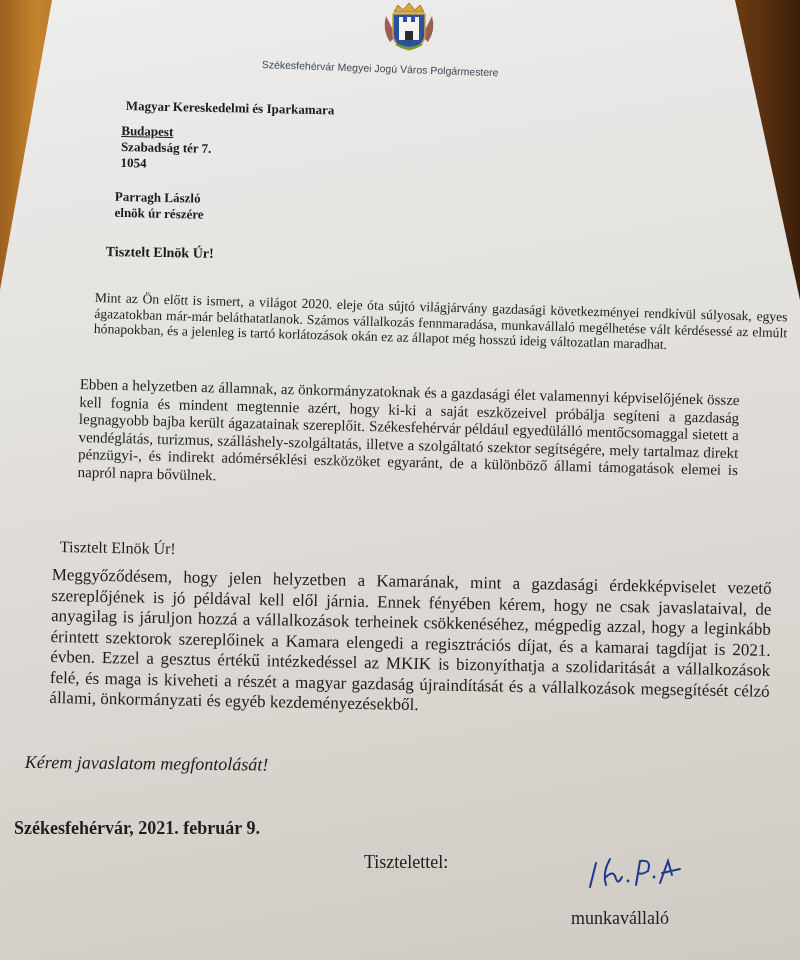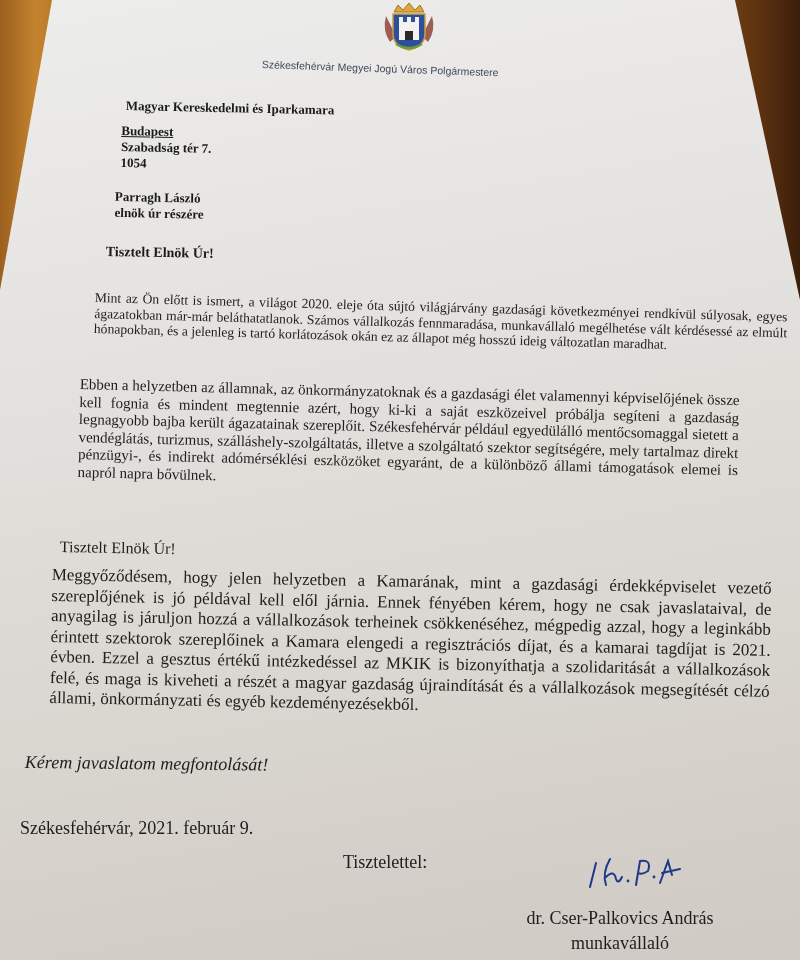--- a/index.html
+++ b/index.html
@@ -45,22 +45,22 @@
     .para {
       position: absolute; color: #1e1e1e; text-align: justify;
       transform-origin: left top;
     }
     .para p { margin: 0; }
     .p1 { left: 95px; top: 290px; width: 693px; font-size: 13.6px; line-height: 15.5px; transform: rotate(1.6deg); }
     .p2 { left: 80px; top: 376px; width: 660px; font-size: 15px; line-height: 17.5px; transform: rotate(1.4deg); }
     .salutation2 { position: absolute; left: 60px; top: 538px; font-size: 16px; color: #1e1e1e; transform: rotate(1deg); transform-origin: left top; }
     .p3 { left: 52px; top: 565px; width: 720px; font-size: 17px; line-height: 20.5px; transform: rotate(1.1deg); }
     .closing { position: absolute; left: 25px; top: 752px; font-size: 18px; font-style: italic; color: #1e1e1e; transform: rotate(0.6deg); transform-origin: left top; }
-    .place-date { position: absolute; left: 20px; top: 818px; font-size: 18px; color: #1e1e1e; }
-    .regards { position: absolute; left: 343px; top: 852px; font-size: 18px; color: #1e1e1e; text-align: center; }
+    .place-date { position: absolute; left: 14px; top: 818px; font-size: 18px; color: #1e1e1e; font-weight: bold; }
+    .regards { position: absolute; left: 364px; top: 852px; font-size: 18px; color: #1e1e1e; text-align: center; }
     .signature { position: absolute; left: 580px; top: 845px; width: 110px; height: 50px; }
     .signer { position: absolute; left: 500px; top: 906px; width: 240px; text-align: center; font-size: 18px; color: #1e1e1e; line-height: 25px; }
   </style>
 </head>
 <body>
 
 <div class="wood-left"></div>
 <div class="wood-right"></div>
 
 <div class="paper">
@@ -112,17 +112,16 @@
   <svg class="signature" viewBox="0 0 110 50">
     <path d="M10 42 L16 18" stroke="#1d3a8a" stroke-width="2" fill="none" stroke-linecap="round"></path>
     <path d="M26 40 Q22 28 30 14 M26 32 Q34 24 36 34 Q38 40 42 32" stroke="#1d3a8a" stroke-width="2" fill="none" stroke-linecap="round"></path>
     <circle cx="48" cy="36" r="1.4" fill="#1d3a8a"></circle>
     <path d="M56 40 L60 16 Q72 14 68 26 Q62 30 58 28" stroke="#1d3a8a" stroke-width="2" fill="none" stroke-linecap="round"></path>
     <circle cx="74" cy="32" r="1.4" fill="#1d3a8a"></circle>
     <path d="M80 38 L88 16 L92 30 M82 28 L100 24" stroke="#1d3a8a" stroke-width="2" fill="none" stroke-linecap="round"></path>
   </svg>
 
   <div class="signer">
-    <div>dr. Cser-Palkovics András</div>
     <div>munkavállaló</div>
   </div>
 
 </div>
 
 </body></html>

